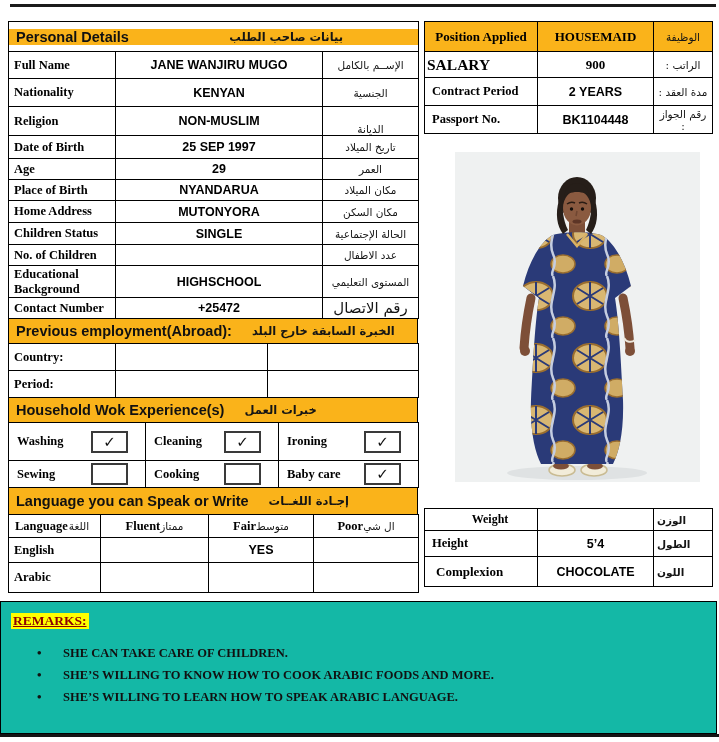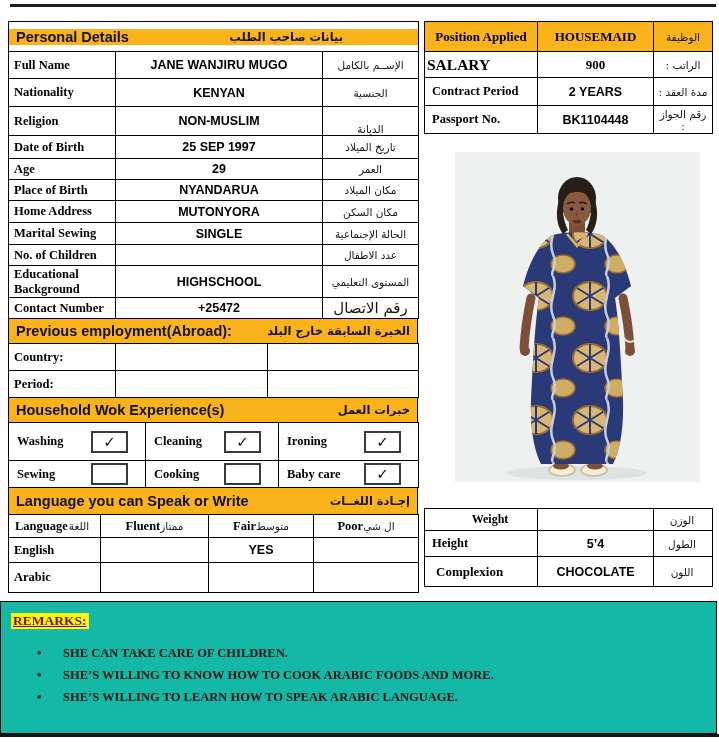--- a/index.html
+++ b/index.html
@@ -21,31 +21,31 @@
 
   .left-wrap { position:absolute; left:8px; top:21px; width:410px; }
   .left-wrap > * + * { margin-top:-1px; }
 
   .ybar { background:#FAB31A; border:1px solid #000; display:flex; align-items:center;
     font-family:"Liberation Sans", sans-serif; font-weight:bold; font-size:14.5px;
     color:#111; padding:0 7px; }
   .ybar .ar { font-size:11.5px; font-weight:bold; }
   .ybar-spread { justify-content:flex-start; }
   .ybar-spread .ar { margin-left:auto; margin-right:68px; }
-  .ybar-inline { gap:8px;justify-content:space-between; }
+  .ybar-inline { gap:20px; }
 
   .lbl { font-family:"Liberation Serif", serif; font-weight:bold; font-size:12.5px;
     padding-left:5px; line-height:1.15; }
   .val { font-family:"Liberation Sans", sans-serif; font-weight:bold; font-size:12.5px;
     text-align:center; }
   .val-serif { font-family:"Liberation Serif", serif; font-weight:bold; font-size:13px;
     text-align:center; }
   .ar { font-family:"DejaVu Sans", sans-serif; font-size:10.5px; direction:rtl;
     text-align:center; color:#151515; }
-  .ar-right { text-align:center; padding-right:5px; }
+  .ar-right { text-align:left; padding-right:5px;font-weight:bold; }
   .ar-spaced { letter-spacing:1.5px; font-size:15px;margin-left:32px; }
 
   .ycell { background:#FAB31A; }
   .poslbl { font-family:"Liberation Serif", serif; font-weight:bold; font-size:13px;
     text-align:center; }
   .salary { font-size:15.5px; padding-left:2px; text-align:left;margin-left:32px; }
 
   .right-top { position:absolute; left:424px; top:21px; }
   .right-bottom { position:absolute; left:424px; top:508px; }
 
@@ -126,21 +126,21 @@
         <td class="lbl">Place of Birth</td>
         <td class="val">NYANDARUA</td>
         <td class="ar">مكان الميلاد</td>
       </tr>
       <tr style="height:22px">
         <td class="lbl">Home Address</td>
         <td class="val">MUTONYORA</td>
         <td class="ar">مكان السكن</td>
       </tr>
       <tr style="height:22px">
-        <td class="lbl">Marital Sewing</td>
+        <td class="lbl">Children Status</td>
         <td class="val">SINGLE</td>
         <td class="ar">الحالة الإجتماعية</td>
       </tr>
       <tr style="height:21px">
         <td class="lbl">No. of Children</td>
         <td class="val"></td>
         <td class="ar">عدد الاطفال</td>
       </tr>
       <tr style="height:32px">
         <td class="lbl">Educational Background</td>

